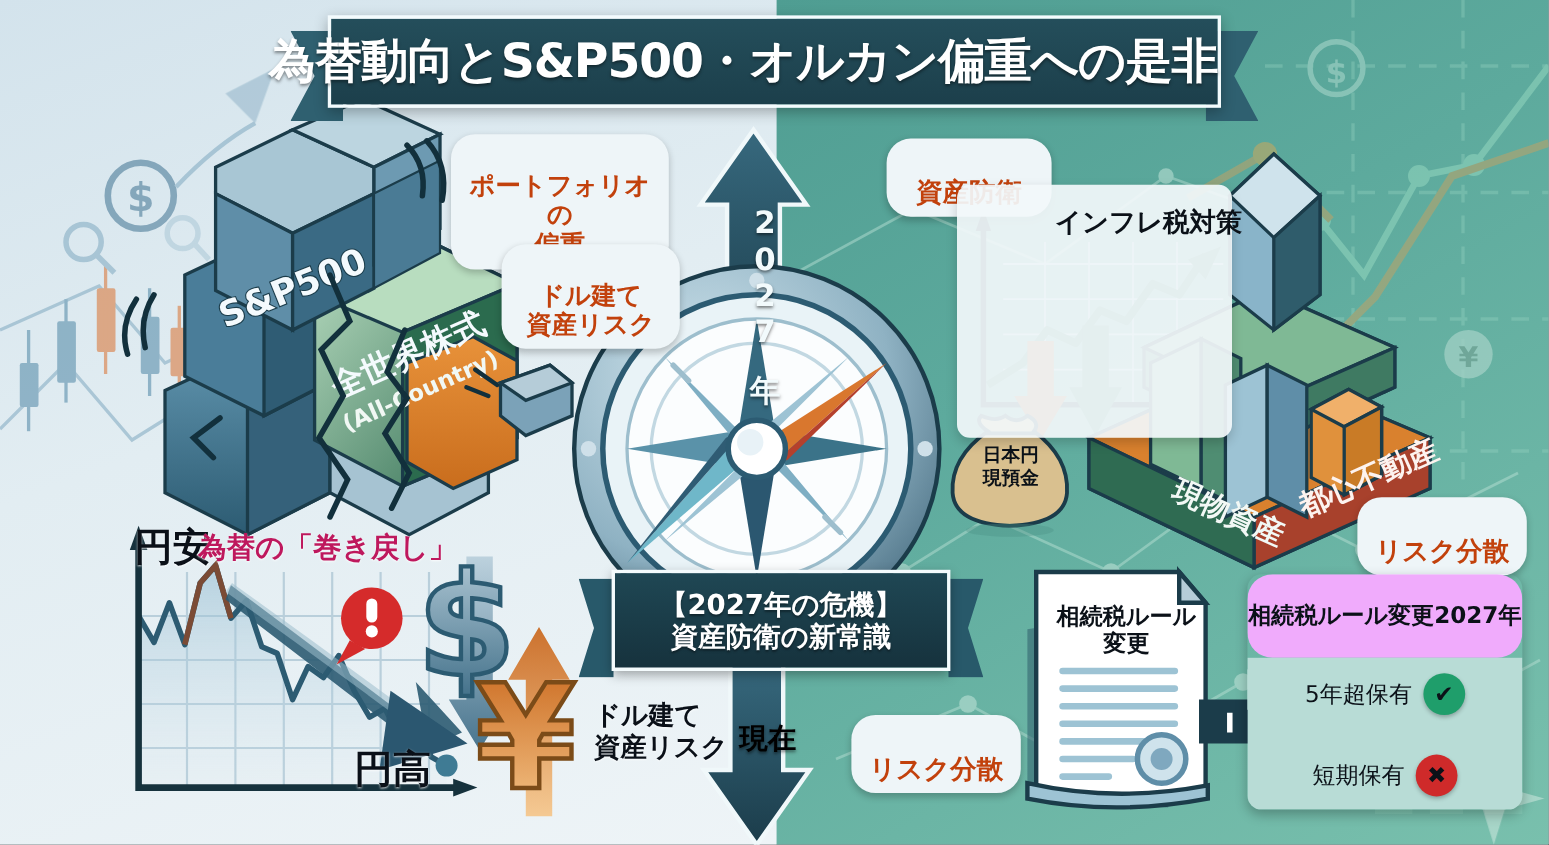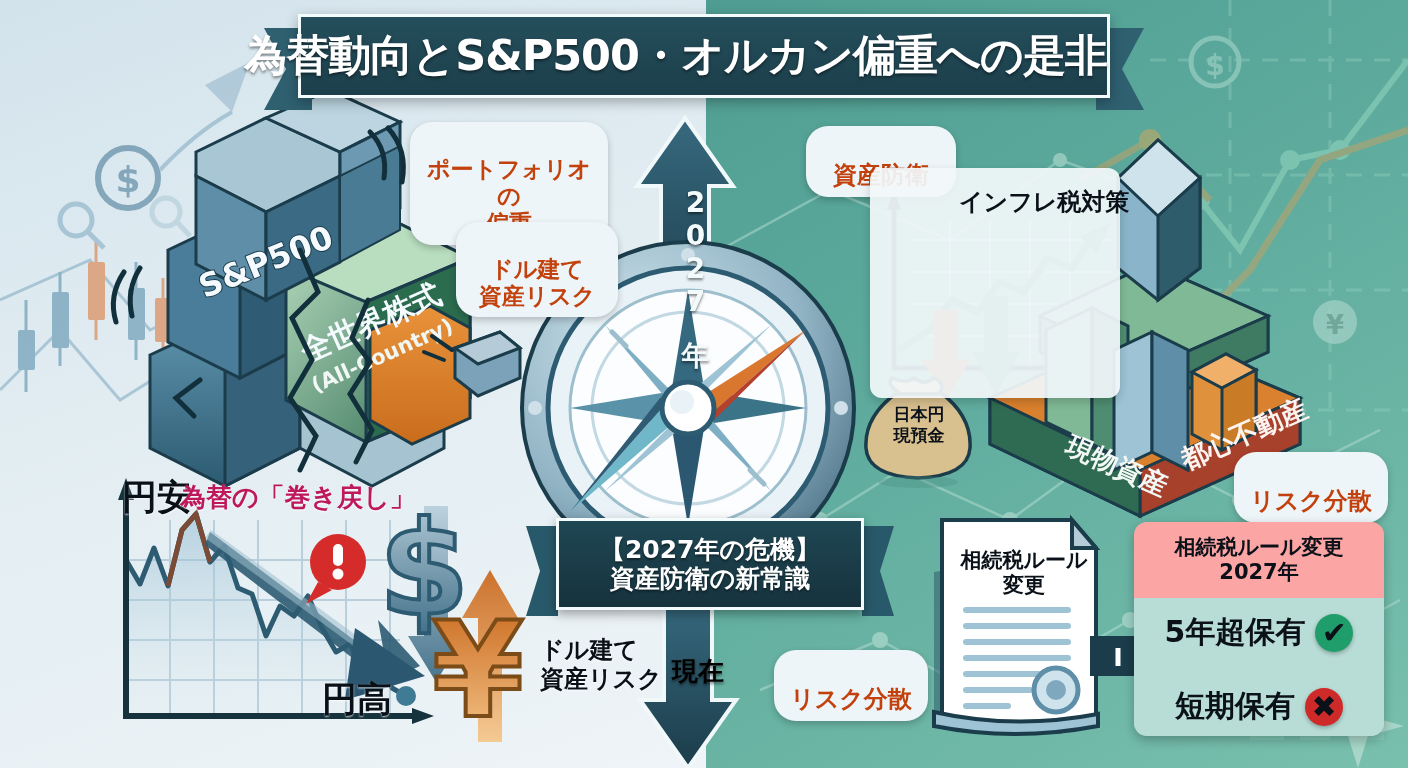--- a/index.html
+++ b/index.html
@@ -49,27 +49,27 @@
   .infcard{position:absolute;left:870px;top:168px;width:250px;height:230px;
     background:rgba(242,248,250,.93);border-radius:12px;
     box-shadow:0 4px 10px rgba(0,0,0,.18);}
   .inftitle{position:absolute;left:912px;top:186px;font-size:24px;font-weight:bold;
     color:#0b1118;white-space:nowrap;margin-left:47px;}
   .doclabel{position:absolute;left:948px;top:548px;width:152px;text-align:center;
     font-size:21px;font-weight:bold;color:#0b1118;line-height:1.18;white-space:pre-line;}
   
   .inh{position:absolute;left:1134px;top:522px;width:250px;height:214px;
     border-radius:13px;overflow:hidden;box-shadow:0 4px 11px rgba(0,0,0,.26);}
-  .inh-head{height:76px;background:#fca5a5;display:flex;flex-direction:column;
-    align-items:center;justify-content:center;}
+  .inh-head{height:76px;background:#f0abfc;display:flex;
+    align-items:center;justify-content:center;border-radius:23px;}
   .inh-head div{font-size:21px;font-weight:bold;color:#0b1118;line-height:1.2;white-space:nowrap;}
   .inh-body{height:138px;background:#b8dcd6;position:relative;}
   .inh-row{position:absolute;left:0;width:250px;display:flex;align-items:center;
     justify-content:center;gap:10px;}
-  .inh-row span{font-size:30px;font-weight:bold;color:#0b1118;white-space:nowrap;}
+  .inh-row span{font-size:21px;font-weight:normal;color:#0b1118;white-space:nowrap;}
   .badge{width:38px;height:38px;border-radius:50%;display:flex;align-items:center;
     justify-content:center;color:#fff;font-size:24px;font-weight:bold;
     box-shadow:0 2px 4px rgba(0,0,0,.28);}
   .badge.ok{background:#1f9e6b;}
   .badge.no{background:#cf2a2a;}
   .inh-tail{position:absolute;left:-26px;top:86px;width:0;height:0;
     border-top:19px solid transparent;border-bottom:19px solid transparent;
     border-right:27px solid #b8dcd6;}
   .vert{writing-mode:vertical-rl;text-orientation:upright;}
 </style>

